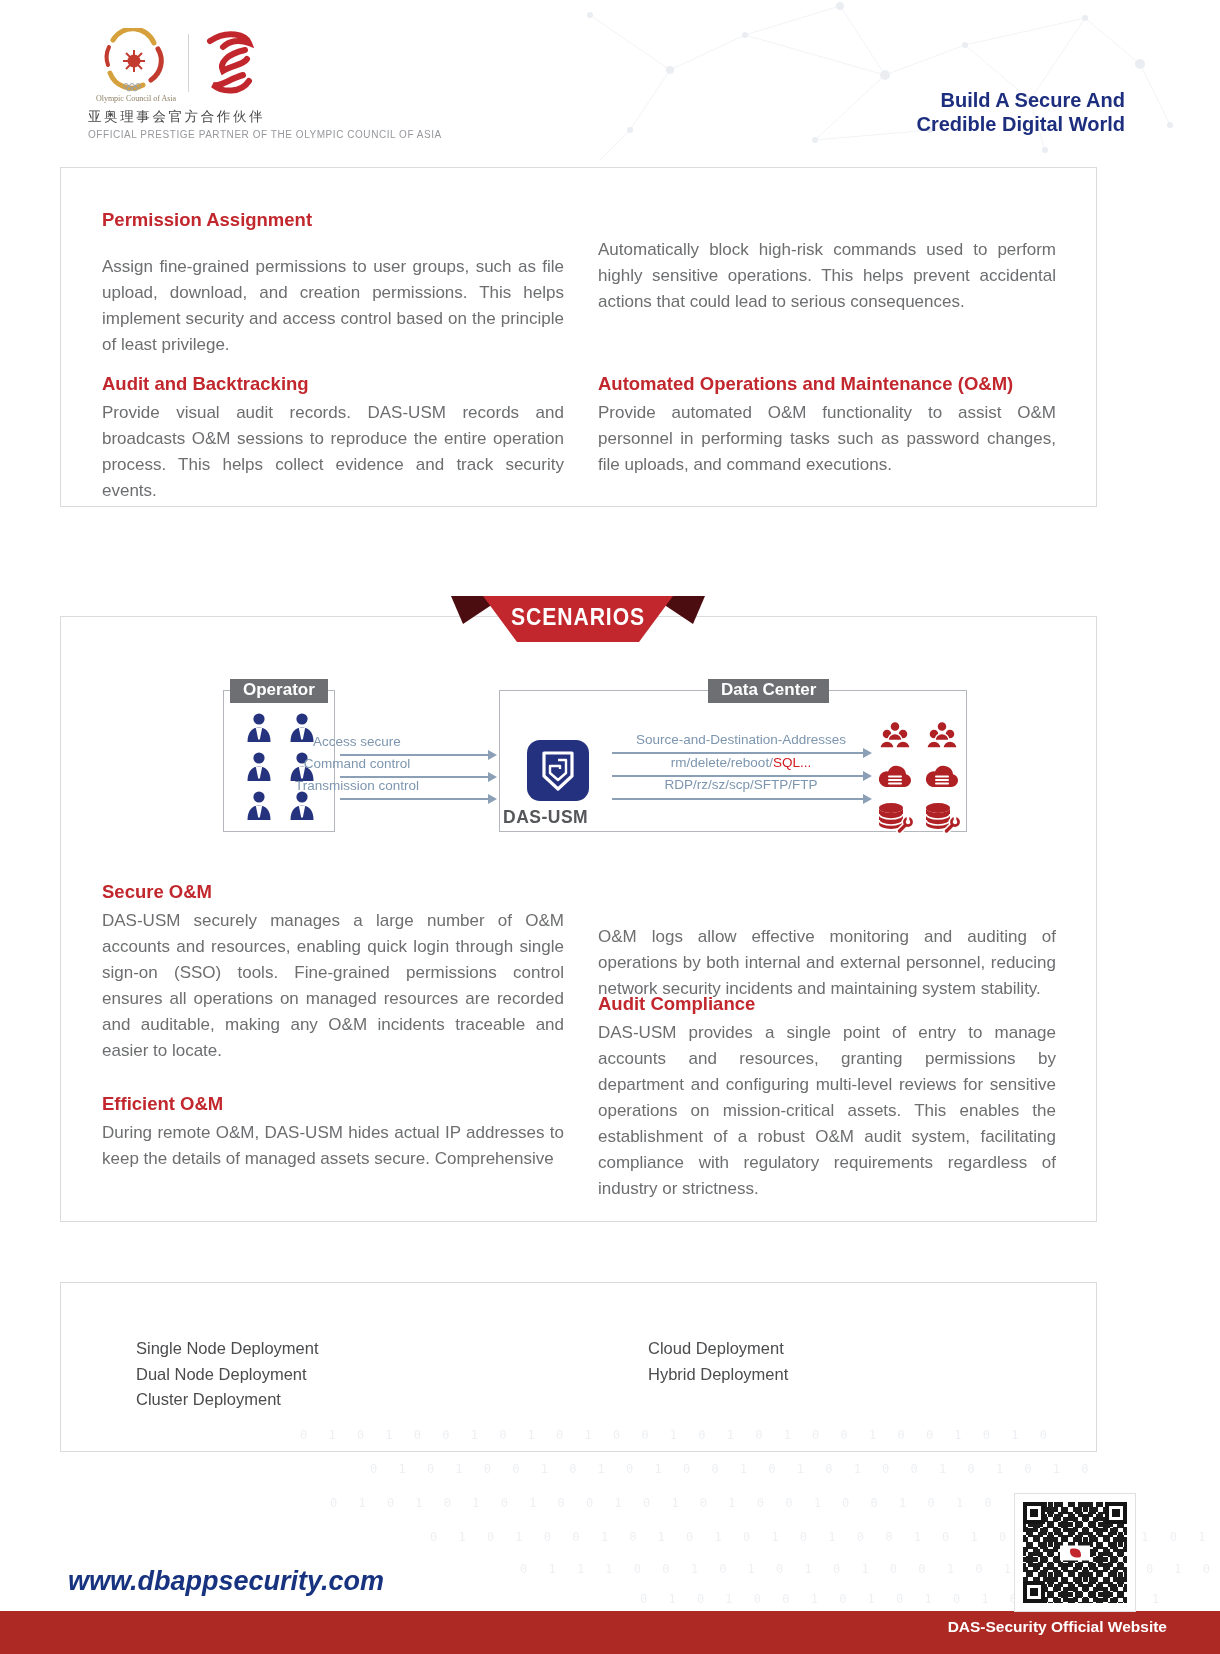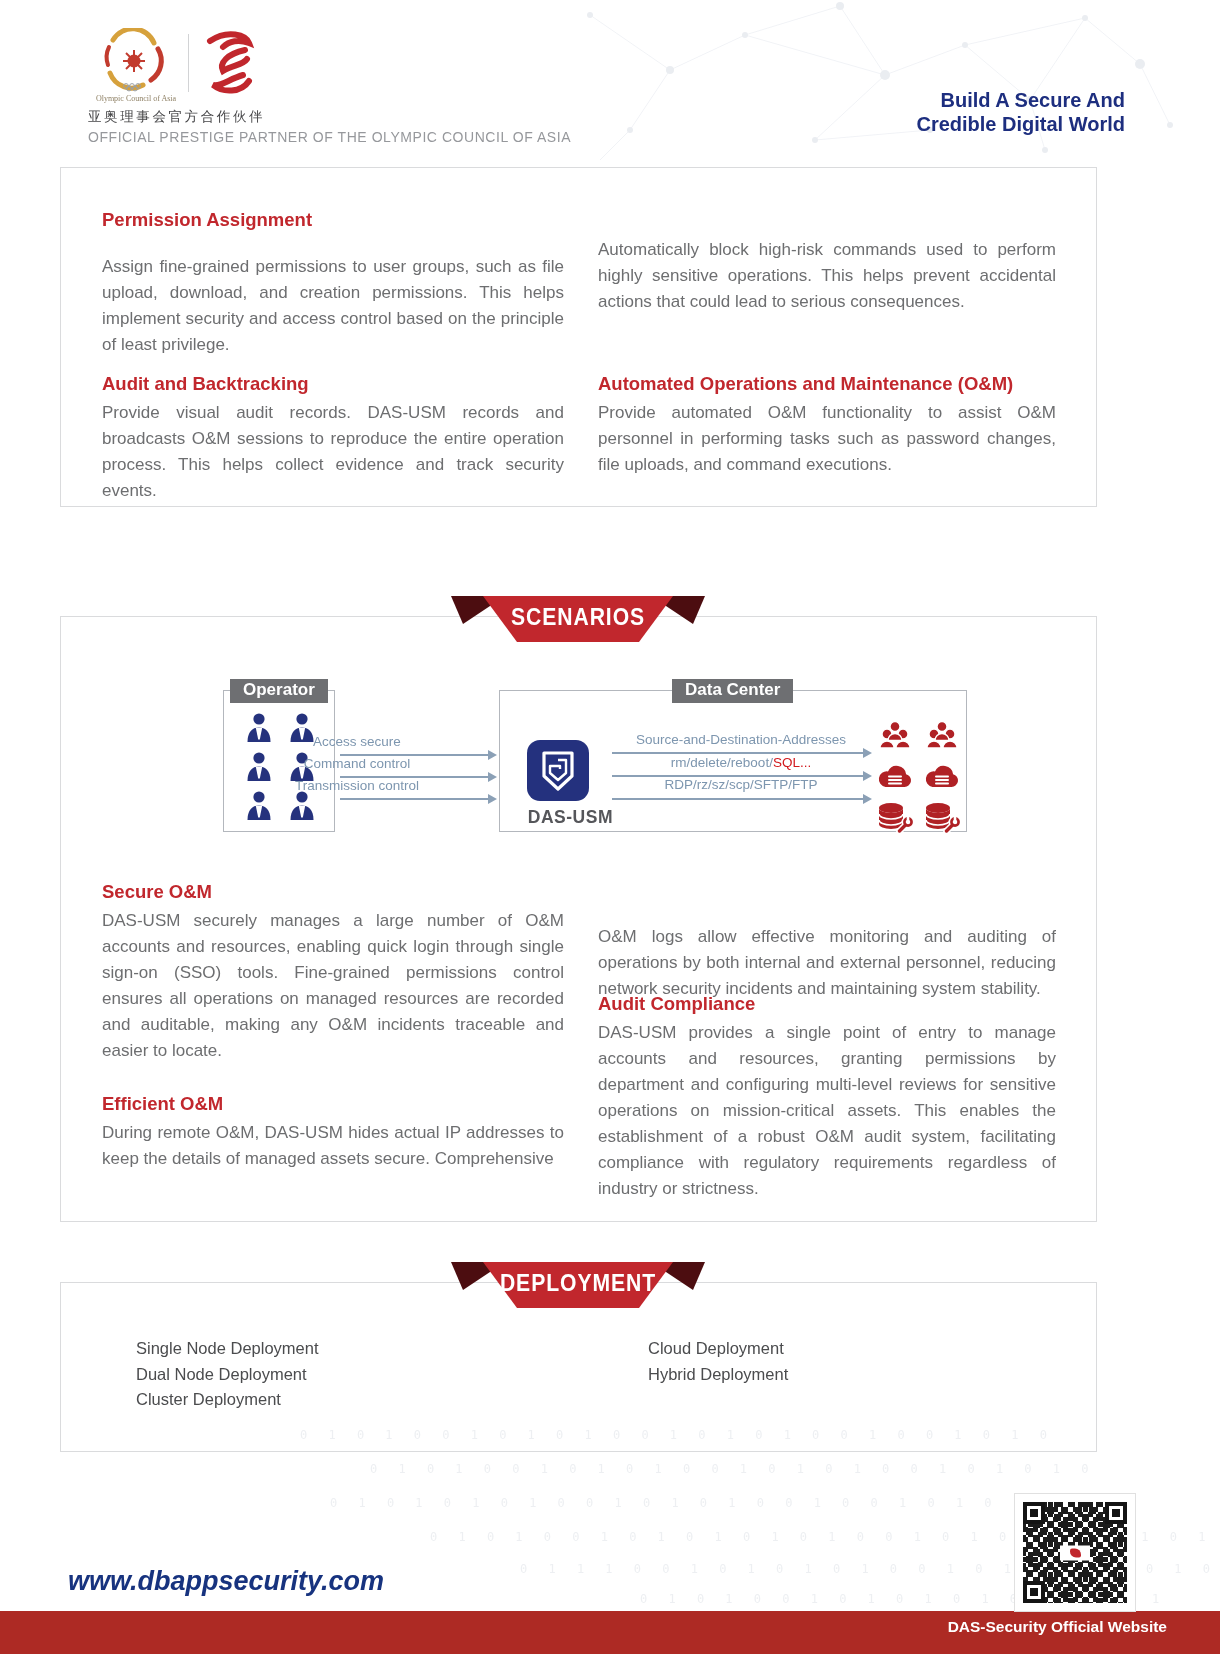--- a/index.html
+++ b/index.html
@@ -3,21 +3,21 @@
 <meta charset="utf-8">
 <style>
   html,body{margin:0;padding:0;background:#fff;}
   #page{position:relative;width:1220px;height:1654px;background:#fff;overflow:hidden;
         font-family:"Liberation Sans",sans-serif;-webkit-font-smoothing:antialiased;}
   .abs{position:absolute;}
 
   
   #constellation{position:absolute;left:540px;top:0;opacity:.85;}
   .cn-line{font-size:13.5px;letter-spacing:2.6px;color:#454547;font-weight:500;white-space:nowrap;}
-  .en-line{font-size:14px;letter-spacing:.55px;color:#96989c;white-space:nowrap;}
+  .en-line{font-size:10px;letter-spacing:.55px;color:#96989c;white-space:nowrap;}
   .oca-script{font-family:"Liberation Serif",serif;font-size:8px;color:#8d7f63;white-space:nowrap;}
   .tagline{font-size:20px;line-height:24px;font-weight:700;color:#1d2e7f;text-align:right;}
 
   
   .frame{position:absolute;border:1px solid #dadbdd;background:#fff;}
 
   
   .sec-title{color:#c1272d;font-weight:700;font-size:18.5px;line-height:24px;}
   .body-text{color:#6d6e70;font-size:17px;line-height:26px;text-align:justify;}
 
@@ -30,21 +30,21 @@
   .diagram-box{position:absolute;border:1px solid #b3b7bd;background:#fff;}
   .gray-tag{position:absolute;background:#6e6f72;color:#fff;font-weight:700;font-size:17px;
             padding:1px 13px 3px;white-space:nowrap;z-index:3;}
   .arrow{position:absolute;height:2px;background:#8ba0b6;}
   .arrow::after{content:"";position:absolute;right:-2px;top:-4px;width:0;height:0;
                 border-left:9px solid #8ba0b6;border-top:5px solid transparent;border-bottom:5px solid transparent;}
   .arrow-label{position:absolute;text-align:center;color:#7d96af;font-size:13.5px;white-space:nowrap;}
   .arrow-label .red{color:#d2191d;}
   .usm-tile{position:absolute;width:62px;height:61px;background:#24317e;border-radius:13px;
             display:flex;align-items:center;justify-content:center;}
-  .usm-label{position:absolute;font-weight:700;font-size:17.5px;color:#55565a;letter-spacing:.5px;text-align:right;}
+  .usm-label{position:absolute;font-weight:700;font-size:17.5px;color:#55565a;letter-spacing:.5px;text-align:left;}
   .persons{position:absolute;display:grid;grid-template-columns:repeat(2,26px);grid-auto-rows:34px;column-gap:17px;row-gap:5px;}
   .red-icons{position:absolute;display:grid;grid-template-columns:repeat(2,36px);grid-auto-rows:41px;column-gap:11px;}
   .red-icons>div{display:flex;align-items:center;justify-content:center;}
 
   
   .deploy-item{color:#4b4c4e;font-size:16.5px;line-height:25.5px;}
 
   
   .binary{position:absolute;font-family:"DejaVu Sans Mono",monospace;font-size:12px;letter-spacing:7px;
           color:#dfe3e8;opacity:.55;white-space:nowrap;}
@@ -198,21 +198,21 @@
   </div>
 
   <div class="arrow-label" style="left:277px;top:734px;width:160px;">Access secure</div>
   <div class="arrow" style="left:340px;top:754px;width:155px;"></div>
   <div class="arrow-label" style="left:277px;top:756px;width:160px;">Command control</div>
   <div class="arrow" style="left:340px;top:776px;width:155px;"></div>
   <div class="arrow-label" style="left:277px;top:778px;width:160px;">Transmission control</div>
   <div class="arrow" style="left:340px;top:798px;width:155px;"></div>
 
   <div class="diagram-box" style="left:499px;top:690px;width:466px;height:140px;"></div>
-  <div class="gray-tag" style="left:672px;top:679px;">Data Center</div>
+  <div class="gray-tag" style="left:708px;top:679px;">Data Center</div>
 
   <div class="usm-tile" style="left:527px;top:740px;">
     <svg width="40" height="44" viewBox="0 0 40 44">
       <g fill="none" stroke="#fff" stroke-linejoin="round">
         <path d="M6 4 H34 V27 L20 40 L6 27 Z" stroke-width="3.2"></path>
         <path d="M20 11 H28 V24 L20 31 L12 24 V17 H22 V20" stroke-width="2.4"></path>
       </g>
     </svg>
   </div>
   <div class="usm-label" style="left:503px;top:807px;width:110px;">DAS-USM</div>
@@ -320,28 +320,20 @@
     <div class="body-text" style="margin-top:4px;">During remote O&amp;M, DAS-USM hides actual IP addresses to keep the details of managed assets secure. Comprehensive</div>
   </div>
   <div class="abs body-text" style="left:598px;top:924px;width:458px;">O&amp;M logs allow effective monitoring and auditing of operations by both internal and external personnel, reducing network security incidents and maintaining system stability.</div>
   <div class="abs" style="left:598px;top:992px;width:458px;">
     <div class="sec-title">Audit Compliance</div>
     <div class="body-text" style="margin-top:4px;">DAS-USM provides a single point of entry to manage accounts and resources, granting permissions by department and configuring multi-level reviews for sensitive operations on mission-critical assets. This enables the establishment of a robust O&amp;M audit system, facilitating compliance with regulatory requirements regardless of industry or strictness.</div>
   </div>
 
   <div class="frame" style="left:60px;top:1282px;width:1035px;height:168px;"></div>
 
-  <div class="ribbon" style="left:443px;top:1262px;">
-    <svg width="270" height="46" viewBox="0 0 270 46">
-      <polygon points="8,0 62,0 20,28" fill="#4c0d10"></polygon>
-      <polygon points="208,0 262,0 250,28" fill="#4c0d10"></polygon>
-      <polygon points="40,0 230,0 196,46 74,46" fill="#c1272d"></polygon>
-    </svg>
-    <div class="ribbon-text">DEPLOYMENT</div>
-  </div>
 
   <div class="abs" style="left:136px;top:1336px;">
     <div class="deploy-item">Single Node Deployment</div>
     <div class="deploy-item">Dual Node Deployment</div>
     <div class="deploy-item">Cluster Deployment</div>
   </div>
   <div class="abs" style="left:648px;top:1336px;">
     <div class="deploy-item">Cloud Deployment</div>
     <div class="deploy-item">Hybrid Deployment</div>
   </div>

